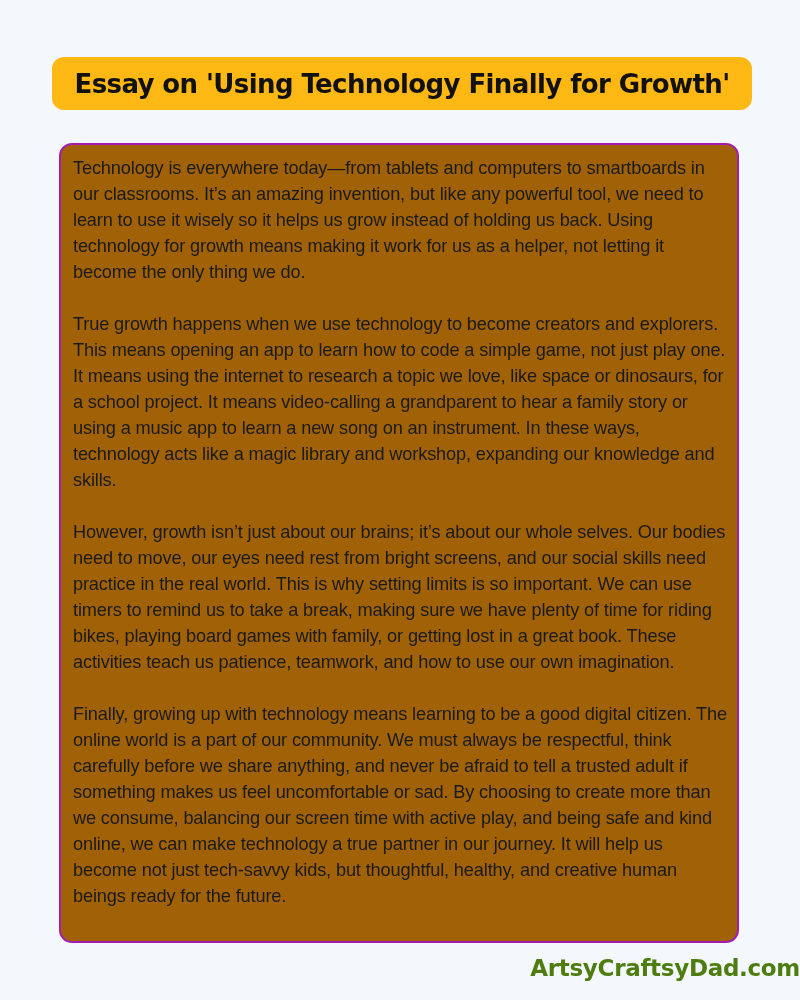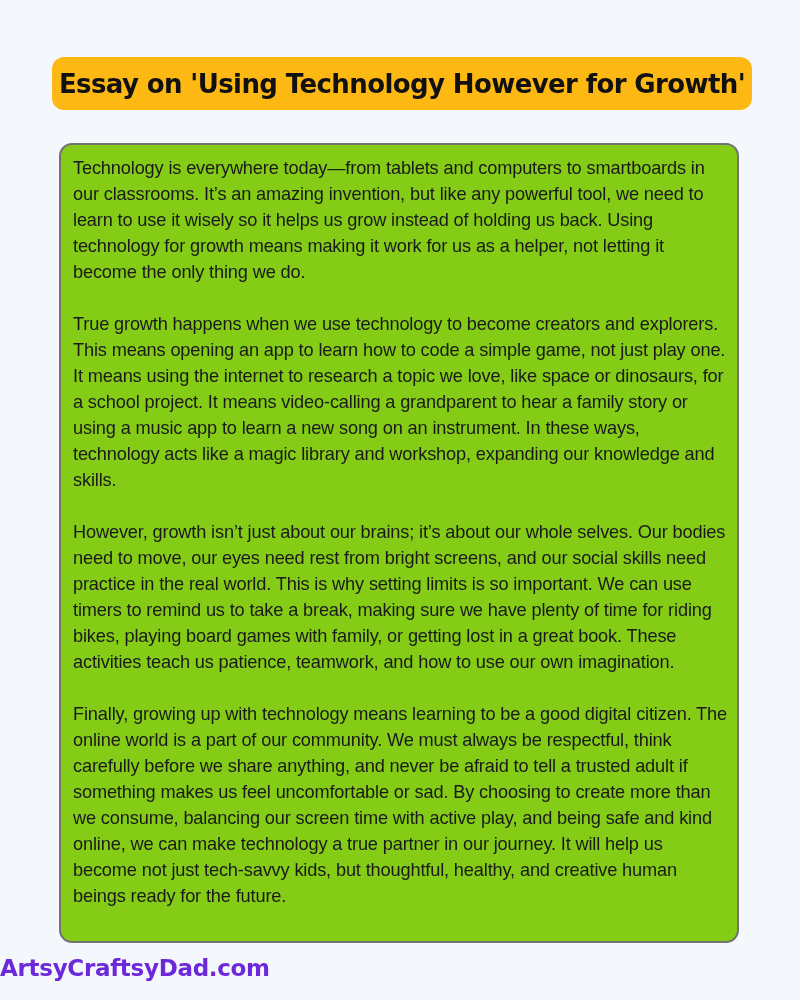--- a/index.html
+++ b/index.html
@@ -25,50 +25,50 @@
       font-weight: bold;
       color: #111;
       letter-spacing: -0.6px;
       white-space: nowrap;
     }
     .essay-box {
       position: absolute;
       left: 59px; top: 143px;
       width: 680px; height: 800px;
       box-sizing: border-box;
-      background: #84cc16;
-      border: 2px solid #737373;
+      background: #a16207;
+      border: 2px solid #a21caf;
       border-radius: 13px;
       padding: 10px 10px 0 12px;
     }
     .essay-box p {
       margin: 0 0 26px 0;
       font-family: "Liberation Sans", sans-serif;
       font-size: 18.2px;
       line-height: 26px;
       color: #1a1a1a;
       letter-spacing: -0.15px;
     }
     .essay-box p:last-child { margin-bottom: 16px; }
     .footer-brand {
       position: absolute;
       left: 0; right: 0; top: 955px;
-      text-align: left;
+      text-align: right;
       font-family: "DejaVu Sans", sans-serif;
       font-weight: bold;
       font-size: 23px;
-      color: #6d28d9;
+      color: #4d7c0f;
       letter-spacing: -0.3px;
     }
   </style>
 </head>
 <body>
 
 <div class="title-banner">
-  <h1>Essay on 'Using Technology However for Growth'</h1>
+  <h1>Essay on 'Using Technology Finally for Growth'</h1>
 </div>
 
 <div class="essay-box">
   <p>Technology is everywhere today—from tablets and computers to smartboards in our classrooms. It’s an amazing invention, but like any powerful tool, we need to learn to use it wisely so it helps us grow instead of holding us back. Using technology for growth means making it work for us as a helper, not letting it become the only thing we do.</p>
   <p>True growth happens when we use technology to become creators and explorers. This means opening an app to learn how to code a simple game, not just play one. It means using the internet to research a topic we love, like space or dinosaurs, for a school project. It means video-calling a grandparent to hear a family story or using a music app to learn a new song on an instrument. In these ways, technology acts like a magic library and workshop, expanding our knowledge and skills.</p>
   <p>However, growth isn’t just about our brains; it’s about our whole selves. Our bodies need to move, our eyes need rest from bright screens, and our social skills need practice in the real world. This is why setting limits is so important. We can use timers to remind us to take a break, making sure we have plenty of time for riding bikes, playing board games with family, or getting lost in a great book. These activities teach us patience, teamwork, and how to use our own imagination.</p>
   <p>Finally, growing up with technology means learning to be a good digital citizen. The online world is a part of our community. We must always be respectful, think carefully before we share anything, and never be afraid to tell a trusted adult if something makes us feel uncomfortable or sad. By choosing to create more than we consume, balancing our screen time with active play, and being safe and kind online, we can make technology a true partner in our journey. It will help us become not just tech-savvy kids, but thoughtful, healthy, and creative human beings ready for the future.</p>
 </div>
 
 <div class="footer-brand">ArtsyCraftsyDad.com</div>

